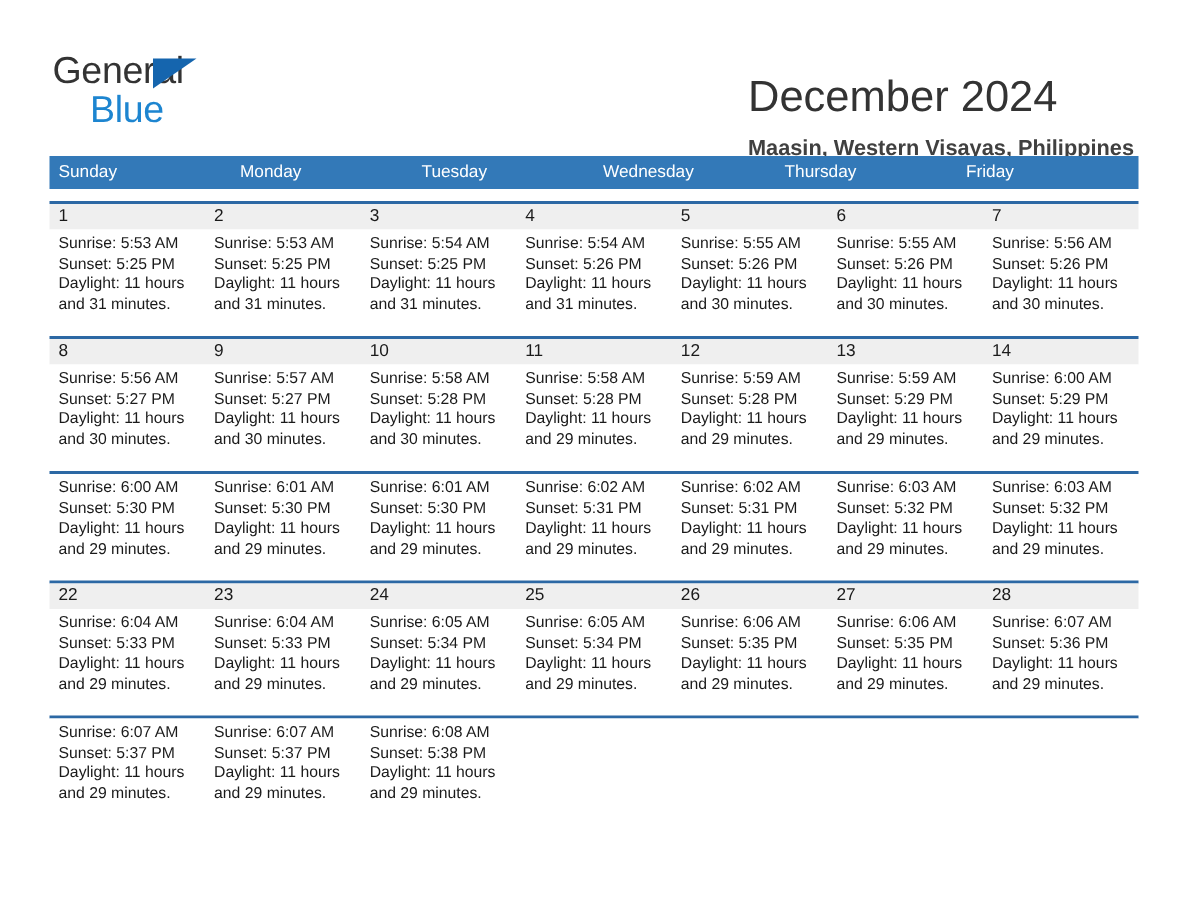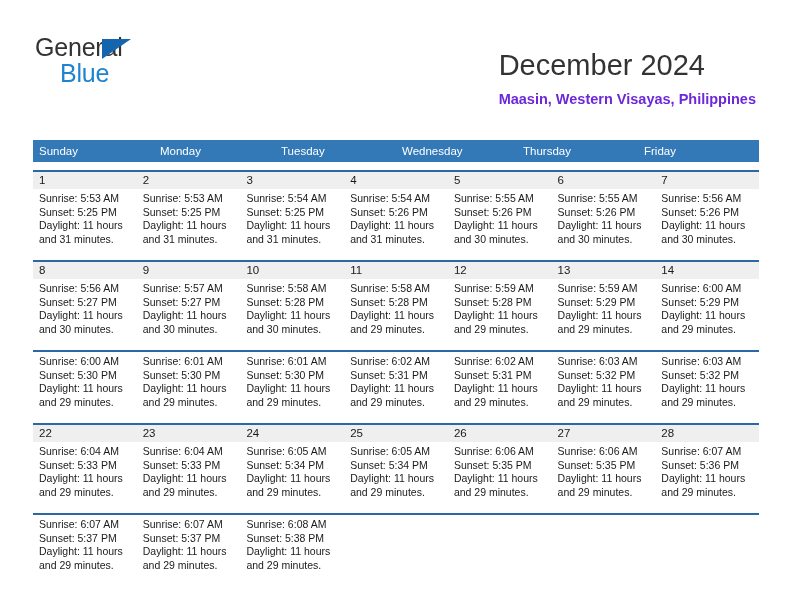--- a/index.html
+++ b/index.html
@@ -72,38 +72,37 @@
     font-size: 29px;
     line-height: 34px;
     color: #333333;
     font-weight: normal;
     margin: 0;
     white-space: nowrap;
   }
   .cal-subtitle {
     font-size: 14.5px;
     line-height: 20px;
-    color: #6d28d9;
+    color: #404040;
     margin: 7px 0 0 0;
     font-weight: bold;
     white-space: nowrap;
   }
 
   
   .calendar {
     position: absolute;
     left: 33px;
     top: 104px;
     width: 726px;
   }
   .weekday-row {
     display: flex;
     background: #3379B8;
     height: 22px;
-    margin-top: 36px;
   }
   .weekday {
     flex: 1 1 0;
     font-size: 11.5px;
     line-height: 22px;
     color: #ffffff;
     padding-left: 6px;
     box-sizing: border-box;
     white-space: nowrap;
     overflow: hidden;

